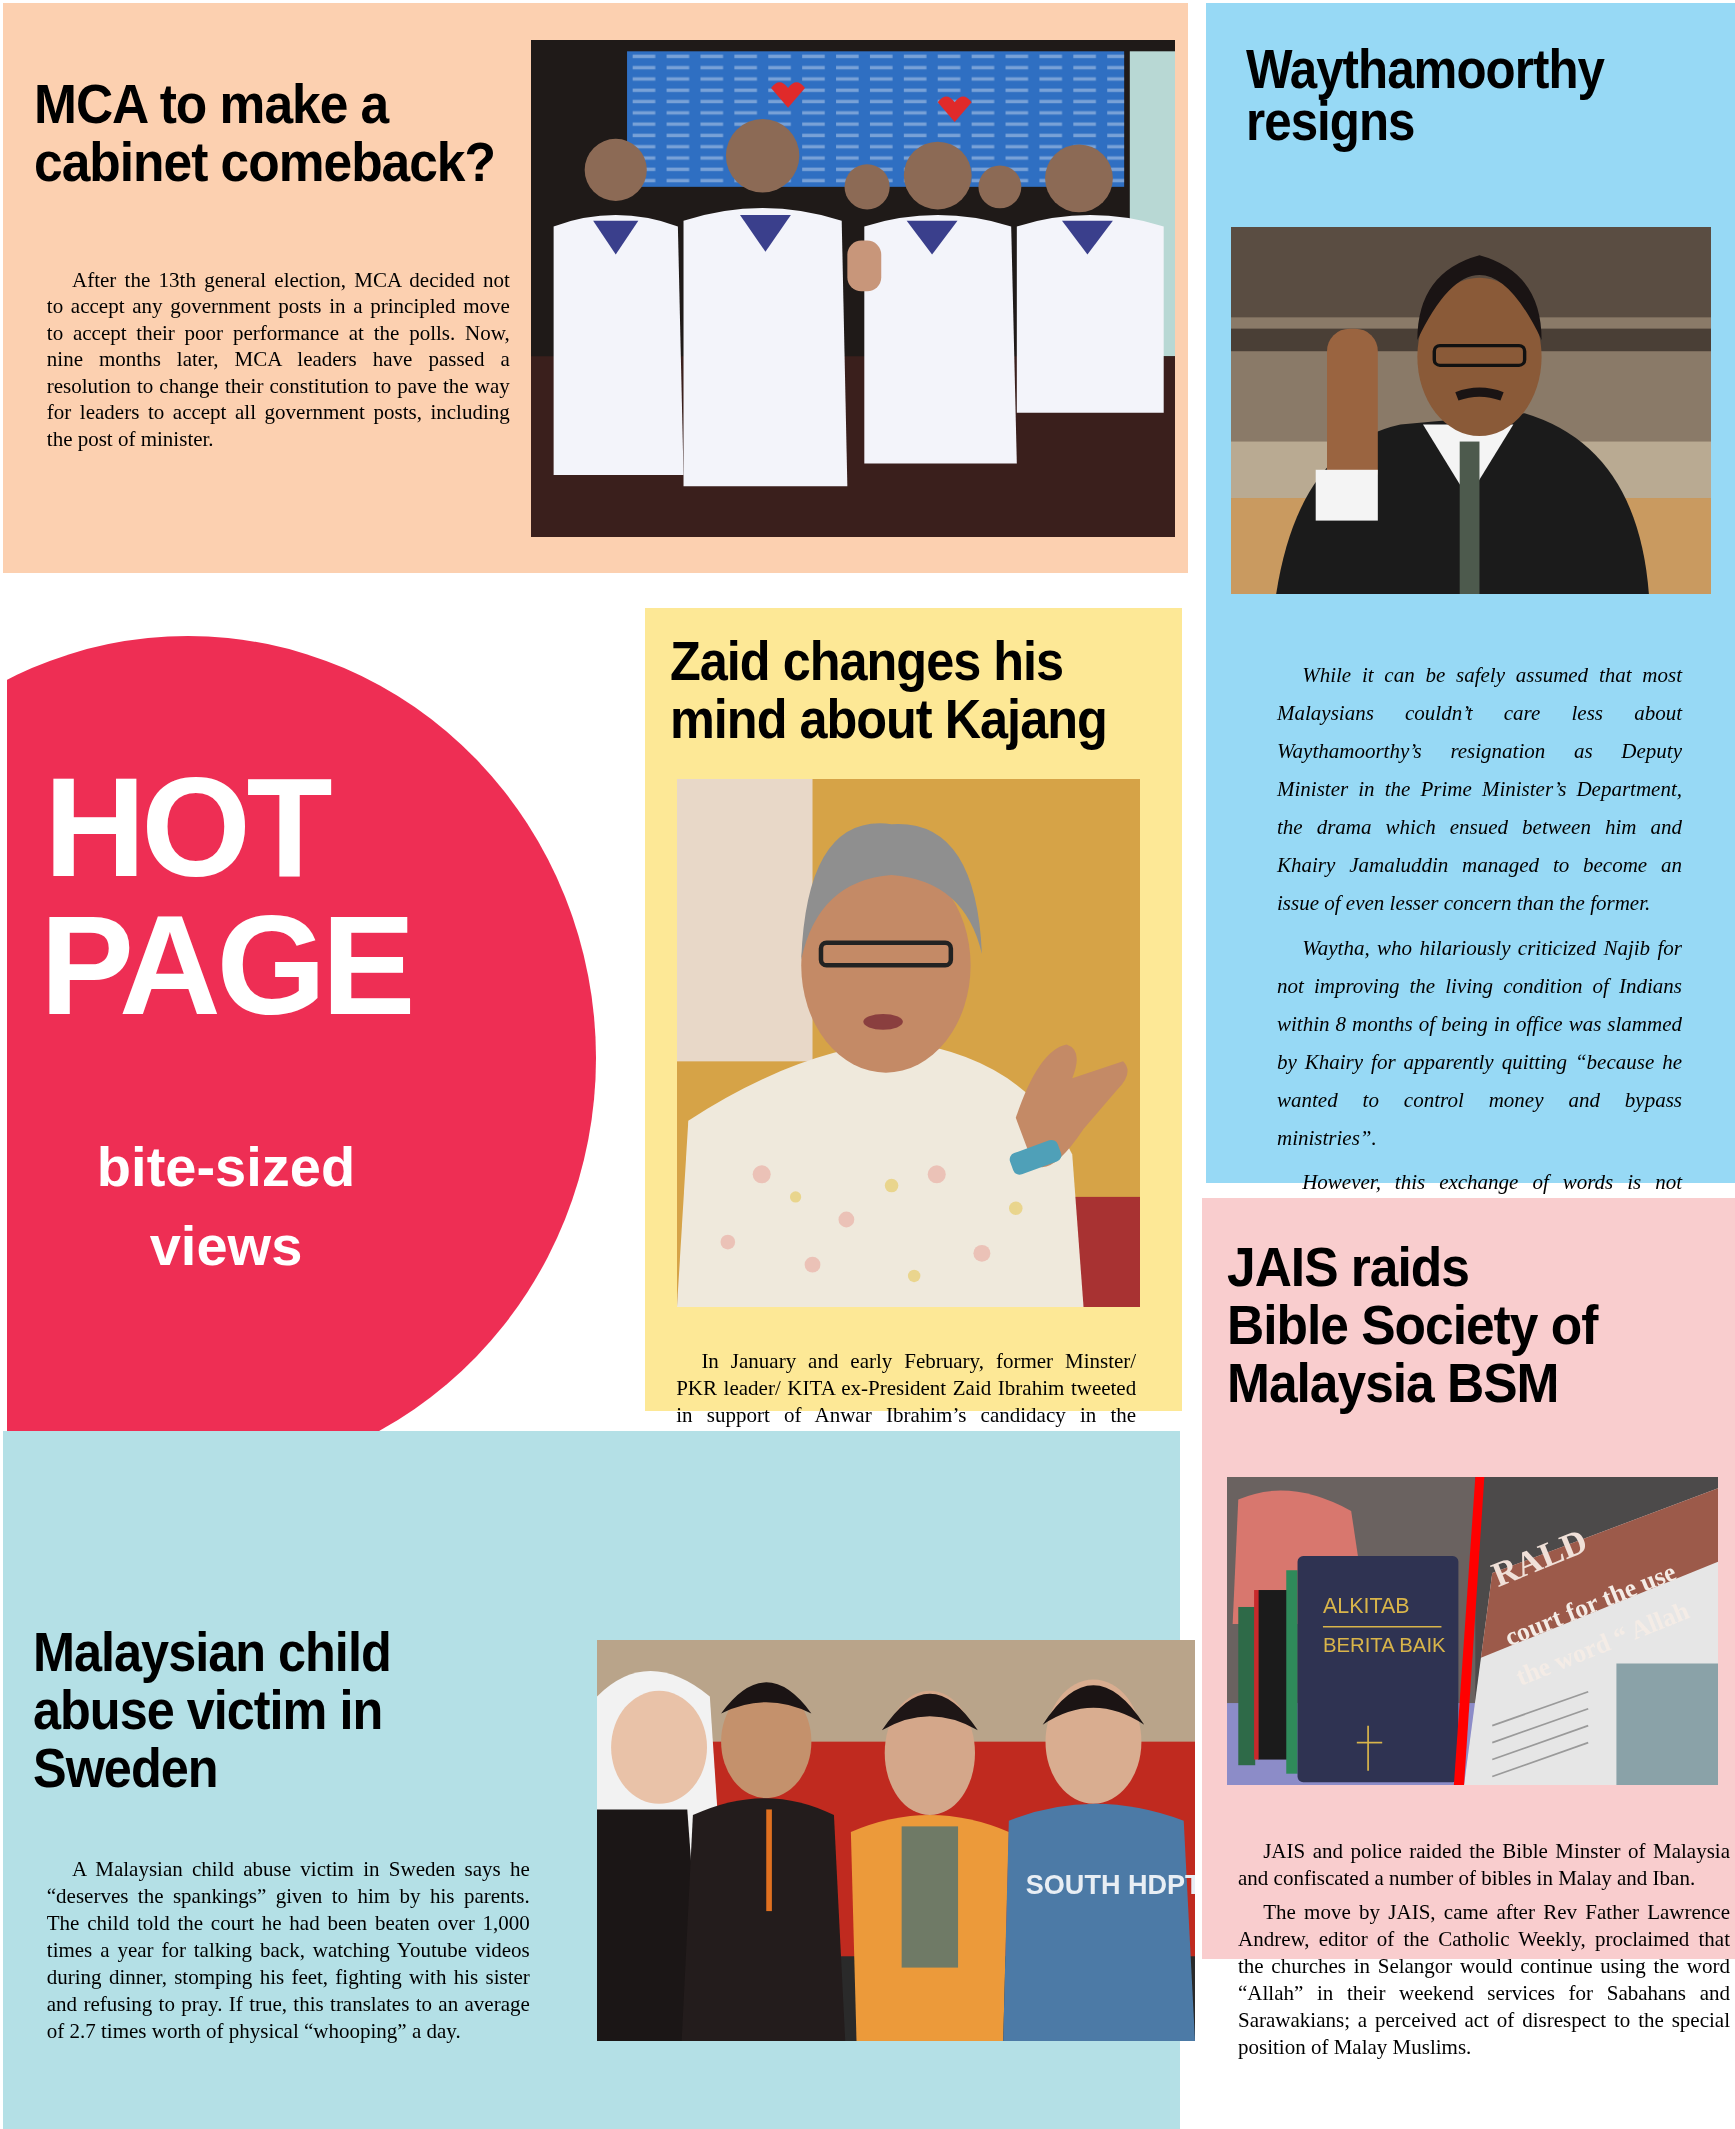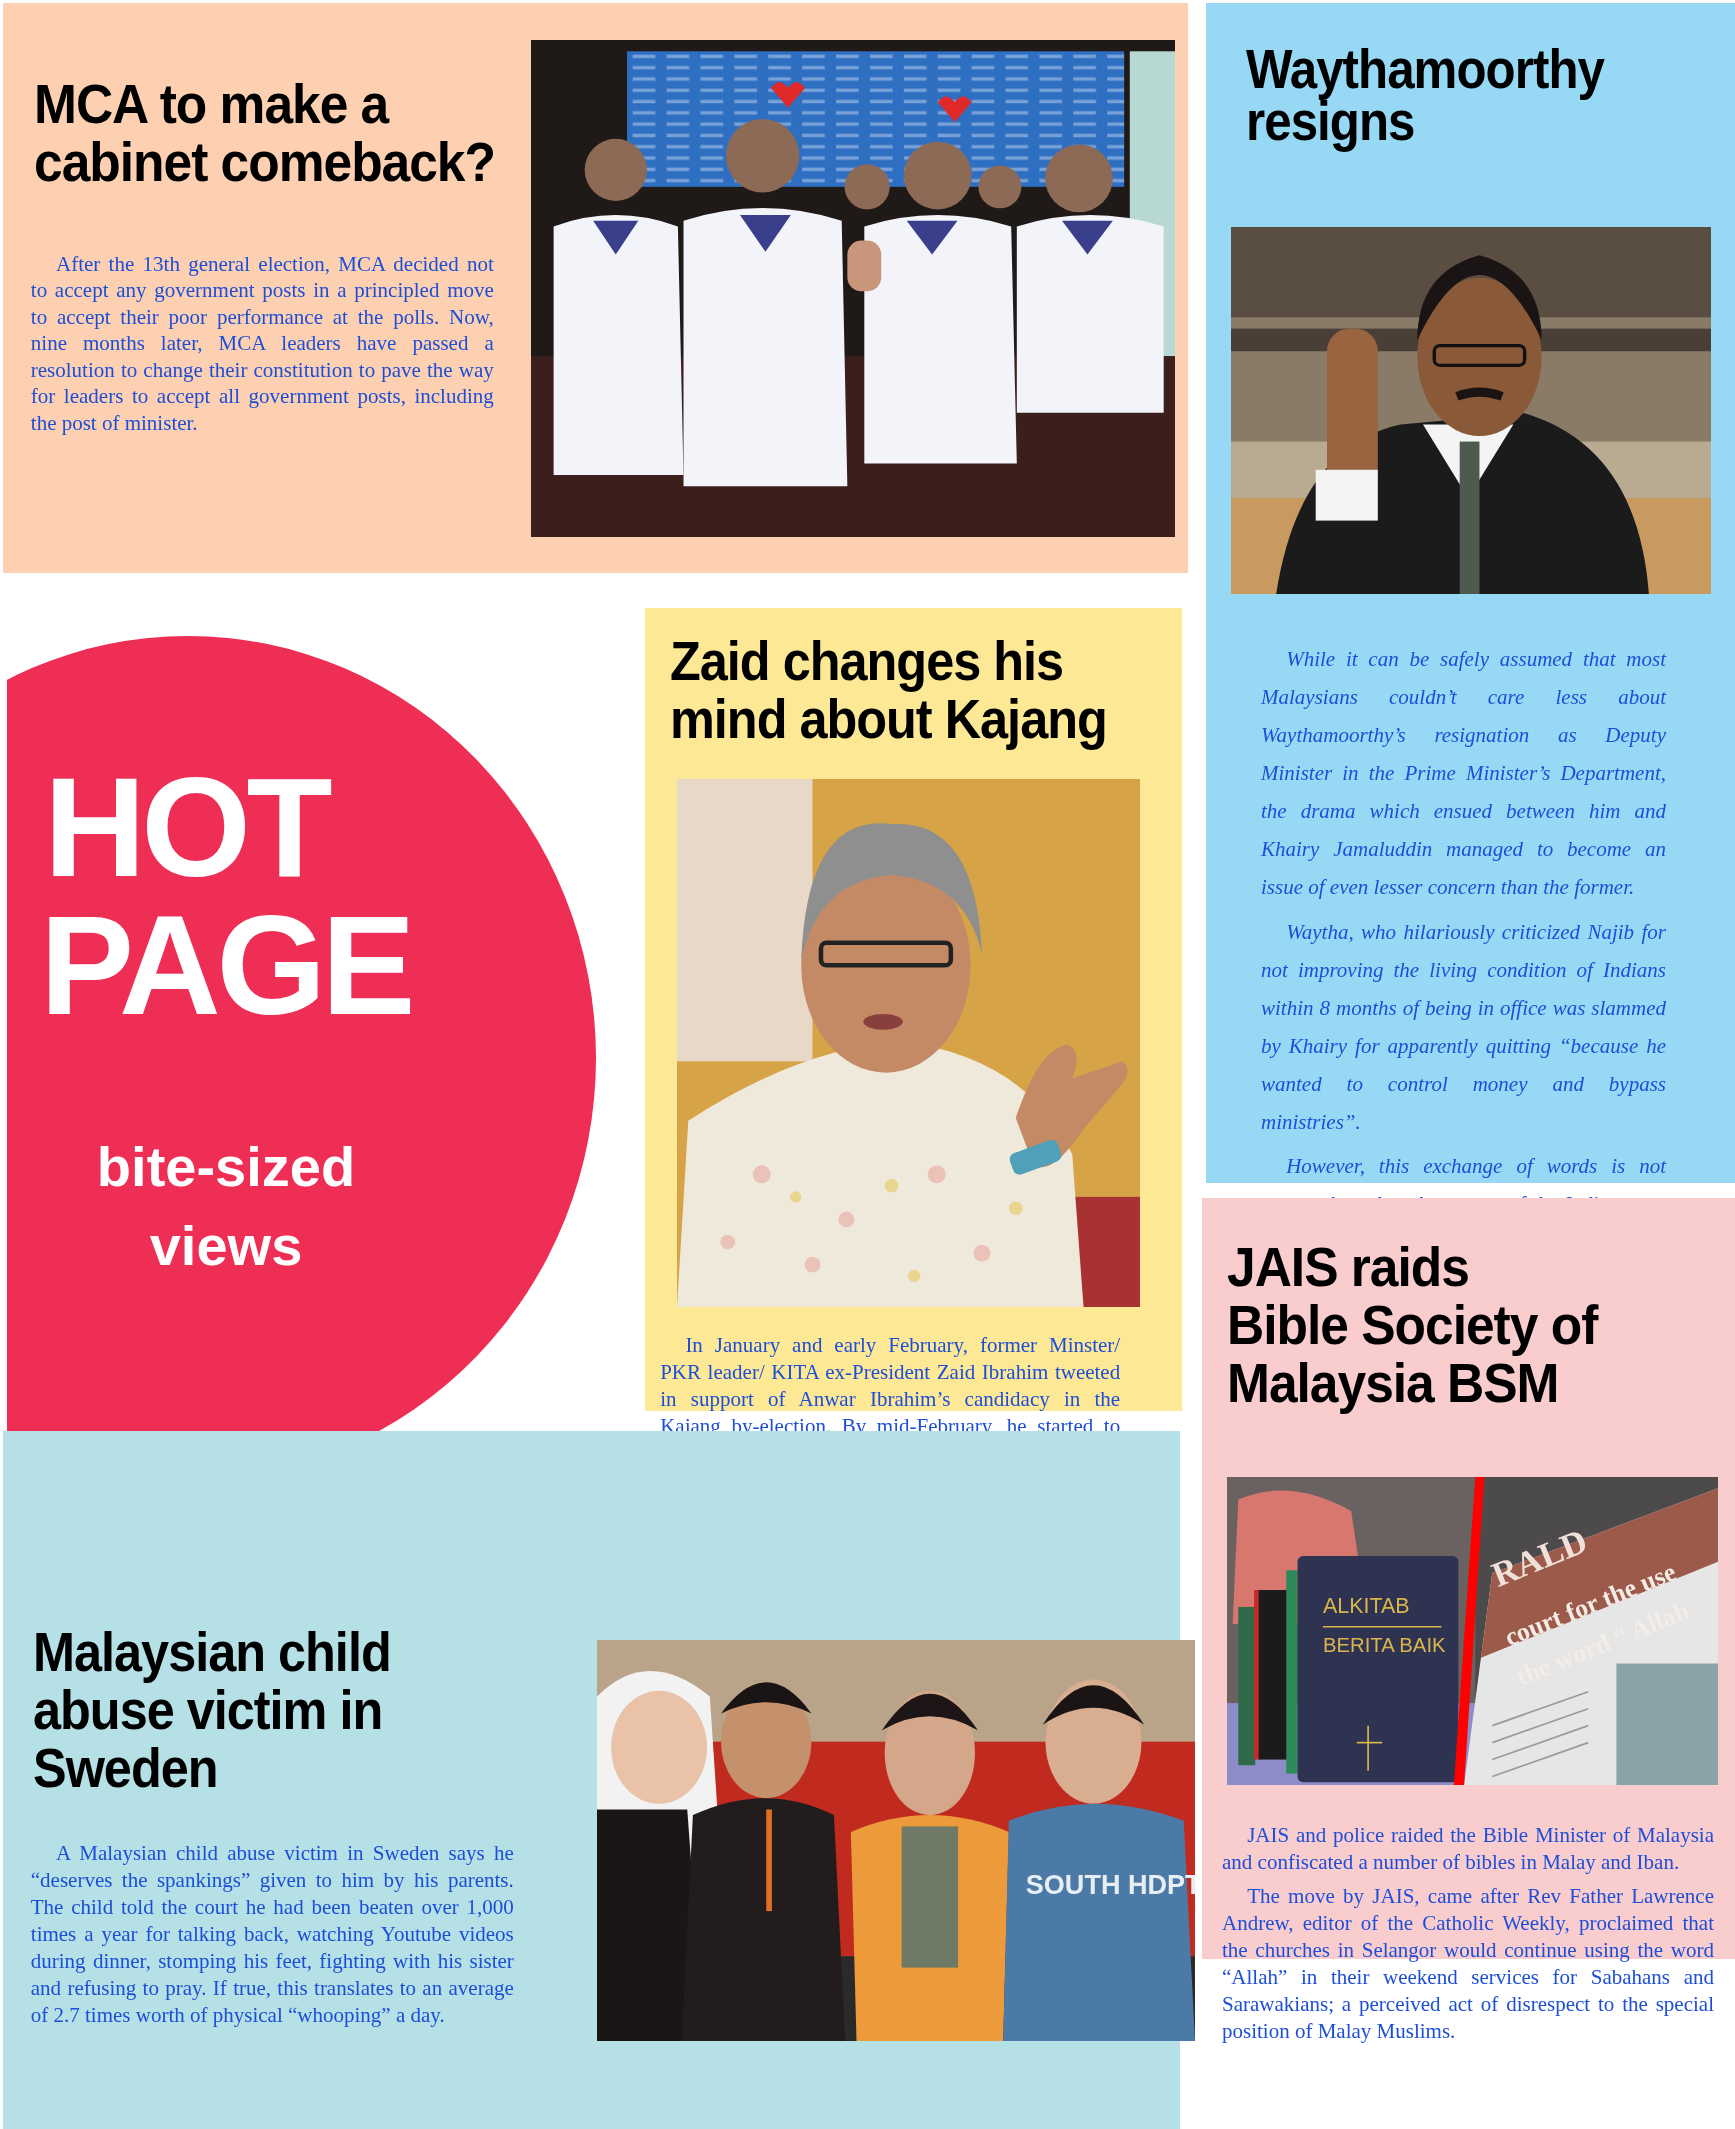--- a/index.html
+++ b/index.html
@@ -10,23 +10,23 @@
     font-family: "Liberation Sans", "DejaVu Sans", sans-serif;
     font-weight: bold;
     color: #000;
     margin: 0;
     letter-spacing: -1.1px;
     transform-origin: left top;
   }
   .body-text {
     position: absolute;
     font-family: "Liberation Serif", "DejaVu Serif", serif;
-    color: #1d4ed8;
+    color: #000000;
     text-align: justify;
-    margin: 0;
+    margin: 16px;
   }
   .body-text p { margin: 0; text-indent: 1.2em; }
   .photo { position: absolute; overflow: hidden; }
   .photo svg { width: 100%; height: 100%; display: block; }
 
   
   #mca { left: 2.8px; top: 2.8px; width: 1185px; height: 570px; background: #FCD0B0; }
   #mca .title { left: 31px; top: 72px; font-size: 56px; line-height: 58px; width: 508px; transform: scaleX(0.92); }
   #mca .body-text { left: 28px; top: 248px; width: 463px; font-size: 21px; line-height: 26.5px; }
   #mca .photo { left: 528px; top: 37px; width: 644px; height: 497px; background: #222; }
@@ -245,21 +245,21 @@
         <line x1="470" y1="440" x2="640" y2="380"></line>
           <line x1="470" y1="470" x2="640" y2="410"></line>
         <line x1="470" y1="500" x2="640" y2="440"></line>
           <line x1="470" y1="530" x2="640" y2="470"></line>
       </g>
       <rect x="690" y="330" width="180" height="215" fill="#8aa2a8"></rect>
       <polygon points="440,0 456,0 420,545 402,545" fill="#ff0000"></polygon>
     </svg>
   </div>
   <div class="body-text">
-    <p>JAIS and police raided the Bible Minister of Malaysia and confiscated a number of bibles in Malay and Iban.</p>
+    <p>JAIS and police raided the Bible Minster of Malaysia and confiscated a number of bibles in Malay and Iban.</p>
     <p>The move by JAIS, came after Rev Father Lawrence Andrew, editor of the Catholic Weekly, proclaimed that the churches in Selangor would continue using the word “Allah” in their weekend services for Sabahans and Sarawakians; a perceived act of disrespect to the special position of Malay Muslims.</p>
   </div>
 </section>
 
 <section id="child" class="box">
   <h2 class="title">
     <span>Malaysian child</span><br>
     <span>abuse victim in</span><br>
     <span>Sweden</span>
   </h2>

